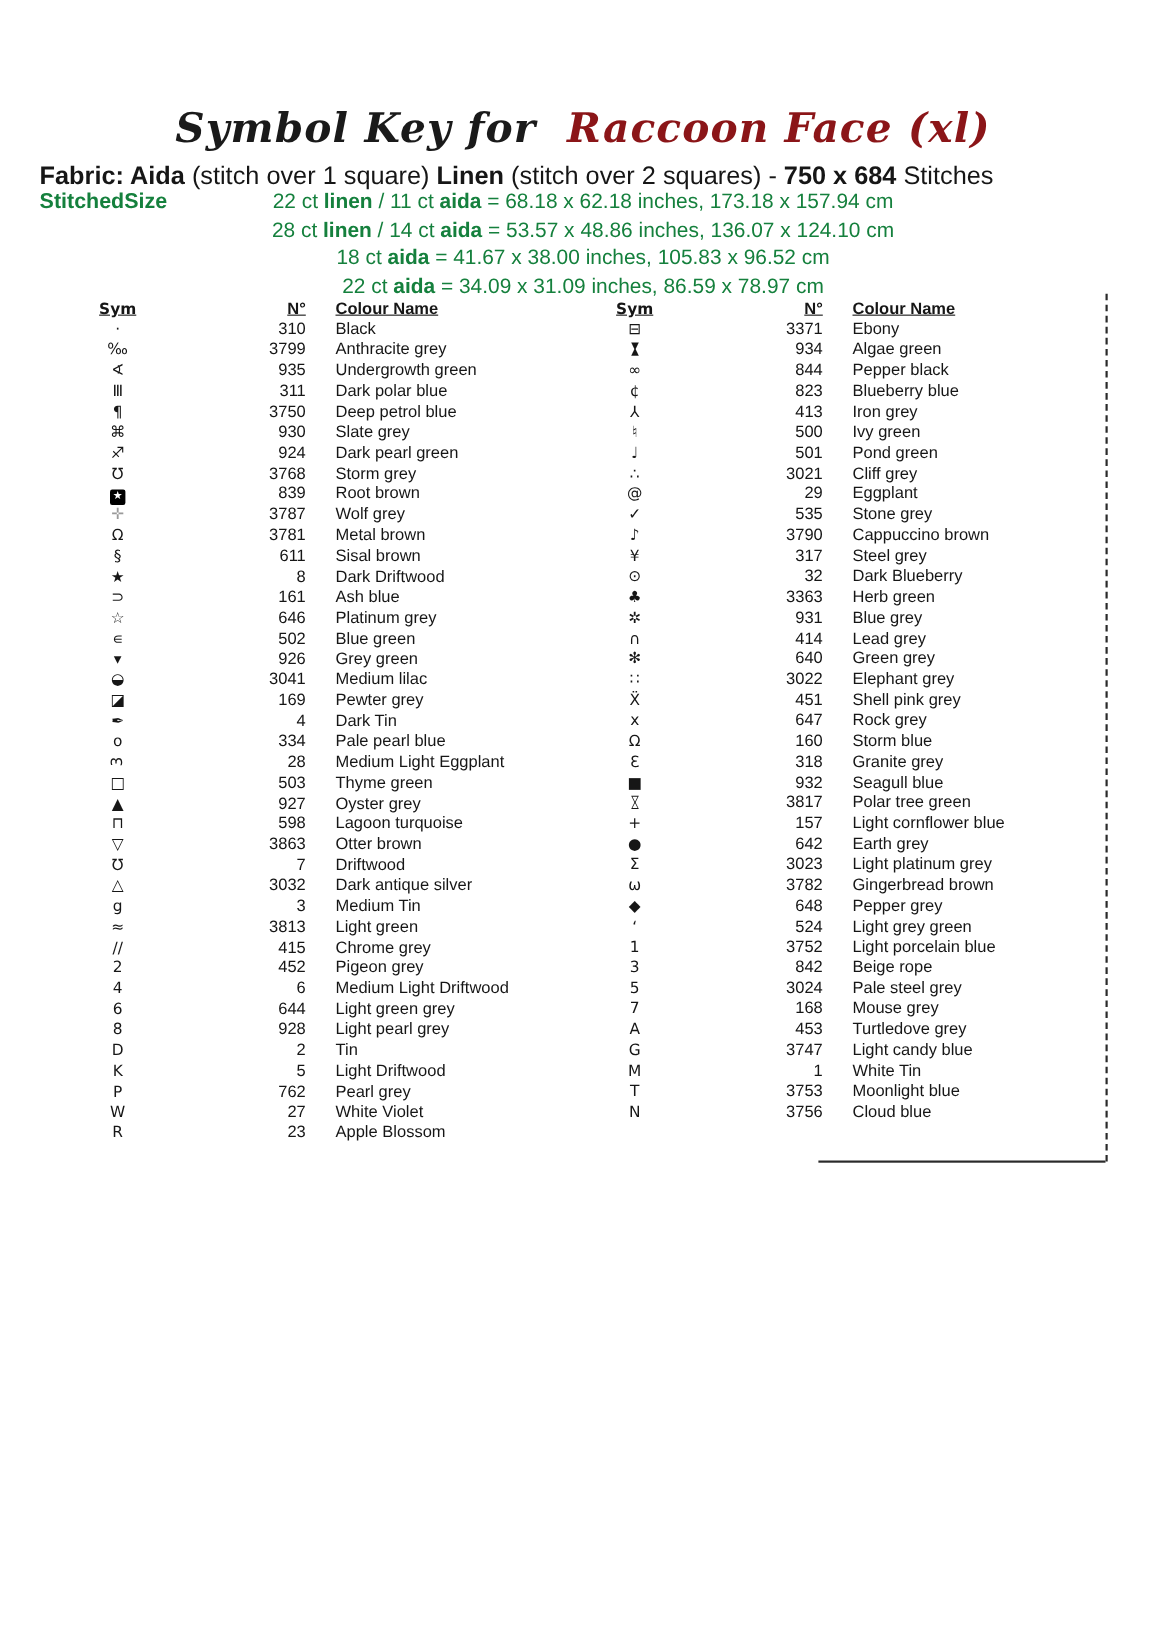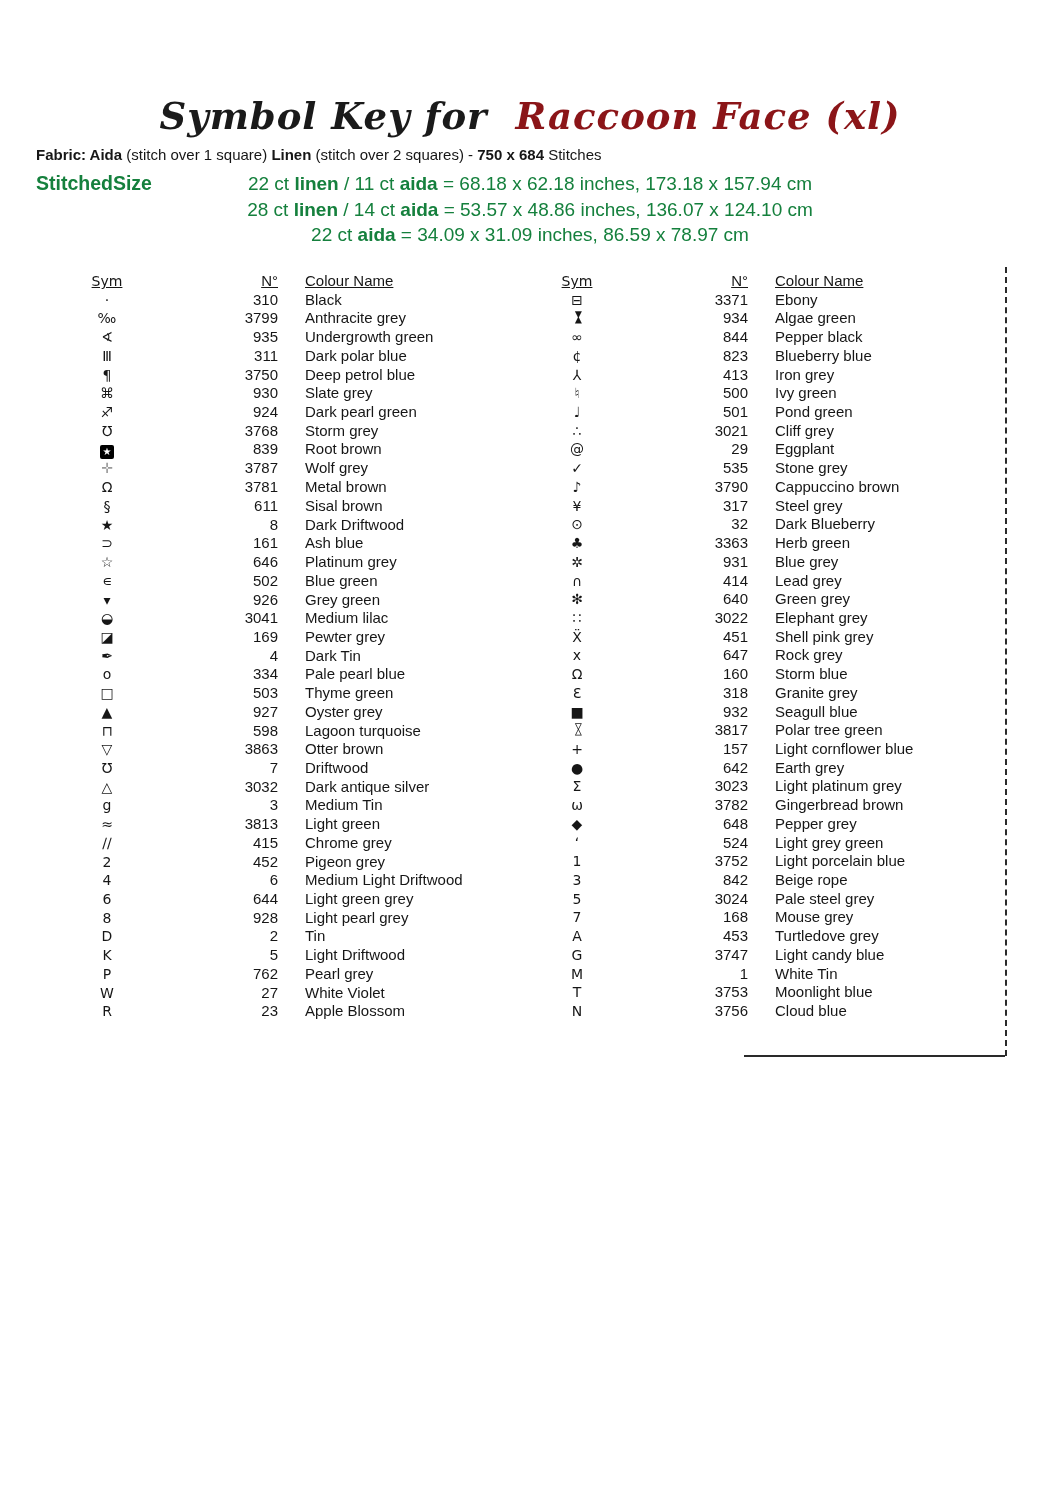--- a/index.html
+++ b/index.html
@@ -11,35 +11,35 @@
   .title{
     position:absolute;top:94px;left:0;width:100%;text-align:center;
     font-family:"DejaVu Serif", serif;font-style:italic;font-weight:bold;
     font-size:37px;letter-spacing:1px;white-space:nowrap;
   }
   .title-black{color:#1a1a1a;}
   .title-red{color:var(--accent,#8b1518);margin-left:14px;}
   
   .fabric{
     position:absolute;top:146px;left:36px;width:990px;
-    font-size:15px;white-space:nowrap;color:#161616;
+    font-size:23px;white-space:nowrap;color:#161616;
   }
   
   .sizes{position:absolute;top:171px;left:0;width:1060px;color:#15803d;}
   .size-label{
     position:absolute;left:36px;top:1px;font-weight:bold;font-size:19.5px;
   }
   .size-line{height:25.6px;line-height:25.6px;text-align:center;font-size:19px;white-space:nowrap;}
   .seg-b{font-weight:bold;}
   
   .ktable{position:absolute;top:272px;width:436px;font-size:15px;color:#161616;}
   .ktable.left{left:78px;}
   .ktable.right{left:548px;}
   .thead,.trow{display:grid;grid-template-columns:58px 142px auto;align-items:baseline;line-height:18.72px;}
-  .th{font-weight:normal;text-decoration:underline;}
+  .th{font-weight:bold;text-decoration:underline;}
   .c-sym{text-align:center;font-family:"DejaVu Sans", sans-serif;font-size:14px;}
   .c-num{text-align:right;}
   .c-name{padding-left:27px;white-space:nowrap;}
   .sym-inv{
     display:inline-block;background:#000;color:#fff;width:14px;height:14px;
     line-height:14px;font-size:10px;vertical-align:-1px;border-radius:2px;
   }
   .sym-light{color:#9a9a9a;}
   .sym-rot{display:inline-block;transform:rotate(-90deg);letter-spacing:-2px;}
   
@@ -55,20 +55,21 @@
     <span class="title-black">Symbol Key for</span>
     <span class="title-red">Raccoon Face (xl)</span>
   </div>
 
   <div class="fabric"><span class="seg-b">Fabric:  Aida</span><span>  (stitch over 1 square)   </span><span class="seg-b">Linen</span><span>  (stitch over 2 squares) -  </span><span class="seg-b">750 x 684</span><span> Stitches</span></div>
 
   <div class="sizes">
     <span class="size-label">StitchedSize</span>
     <div class="size-line"><span>22 ct </span><span class="seg-b">linen</span><span> / 11 ct </span><span class="seg-b">aida</span><span> = 68.18 x 62.18 inches, 173.18 x 157.94 cm</span></div>
     <div class="size-line"><span>28 ct </span><span class="seg-b">linen</span><span> / 14 ct </span><span class="seg-b">aida</span><span> = 53.57 x 48.86 inches, 136.07 x 124.10 cm</span></div>
+    <div class="size-line"><span>18 ct </span><span class="seg-b">aida</span><span>  = 41.67 x 38.00 inches, 105.83 x 96.52 cm</span></div>
     <div class="size-line"><span>22 ct </span><span class="seg-b">aida</span><span> = 34.09 x 31.09 inches, 86.59 x 78.97 cm</span></div>
   </div>
 
   <div class="ktable left">
     <div class="thead">
       <span class="c-sym th">Sym</span>
       <span class="c-num th">N°</span>
       <span class="c-name th">Colour Name</span>
     </div>
     <div class="tbody">
@@ -171,20 +172,25 @@
           <span class="c-sym"><span>✒</span></span>
           <span class="c-num">4</span>
           <span class="c-name">Dark Tin</span>
         </div>
         <div class="trow">
           <span class="c-sym"><span>o</span></span>
           <span class="c-num">334</span>
           <span class="c-name">Pale pearl blue</span>
         </div>
         <div class="trow">
+          <span class="c-sym"><span class="sym-rot">3</span></span>
+          <span class="c-num">28</span>
+          <span class="c-name">Medium Light Eggplant</span>
+        </div>
+        <div class="trow">
           <span class="c-sym"><span>□</span></span>
           <span class="c-num">503</span>
           <span class="c-name">Thyme green</span>
         </div>
         <div class="trow">
           <span class="c-sym"><span>▲</span></span>
           <span class="c-num">927</span>
           <span class="c-name">Oyster grey</span>
         </div>
         <div class="trow">

